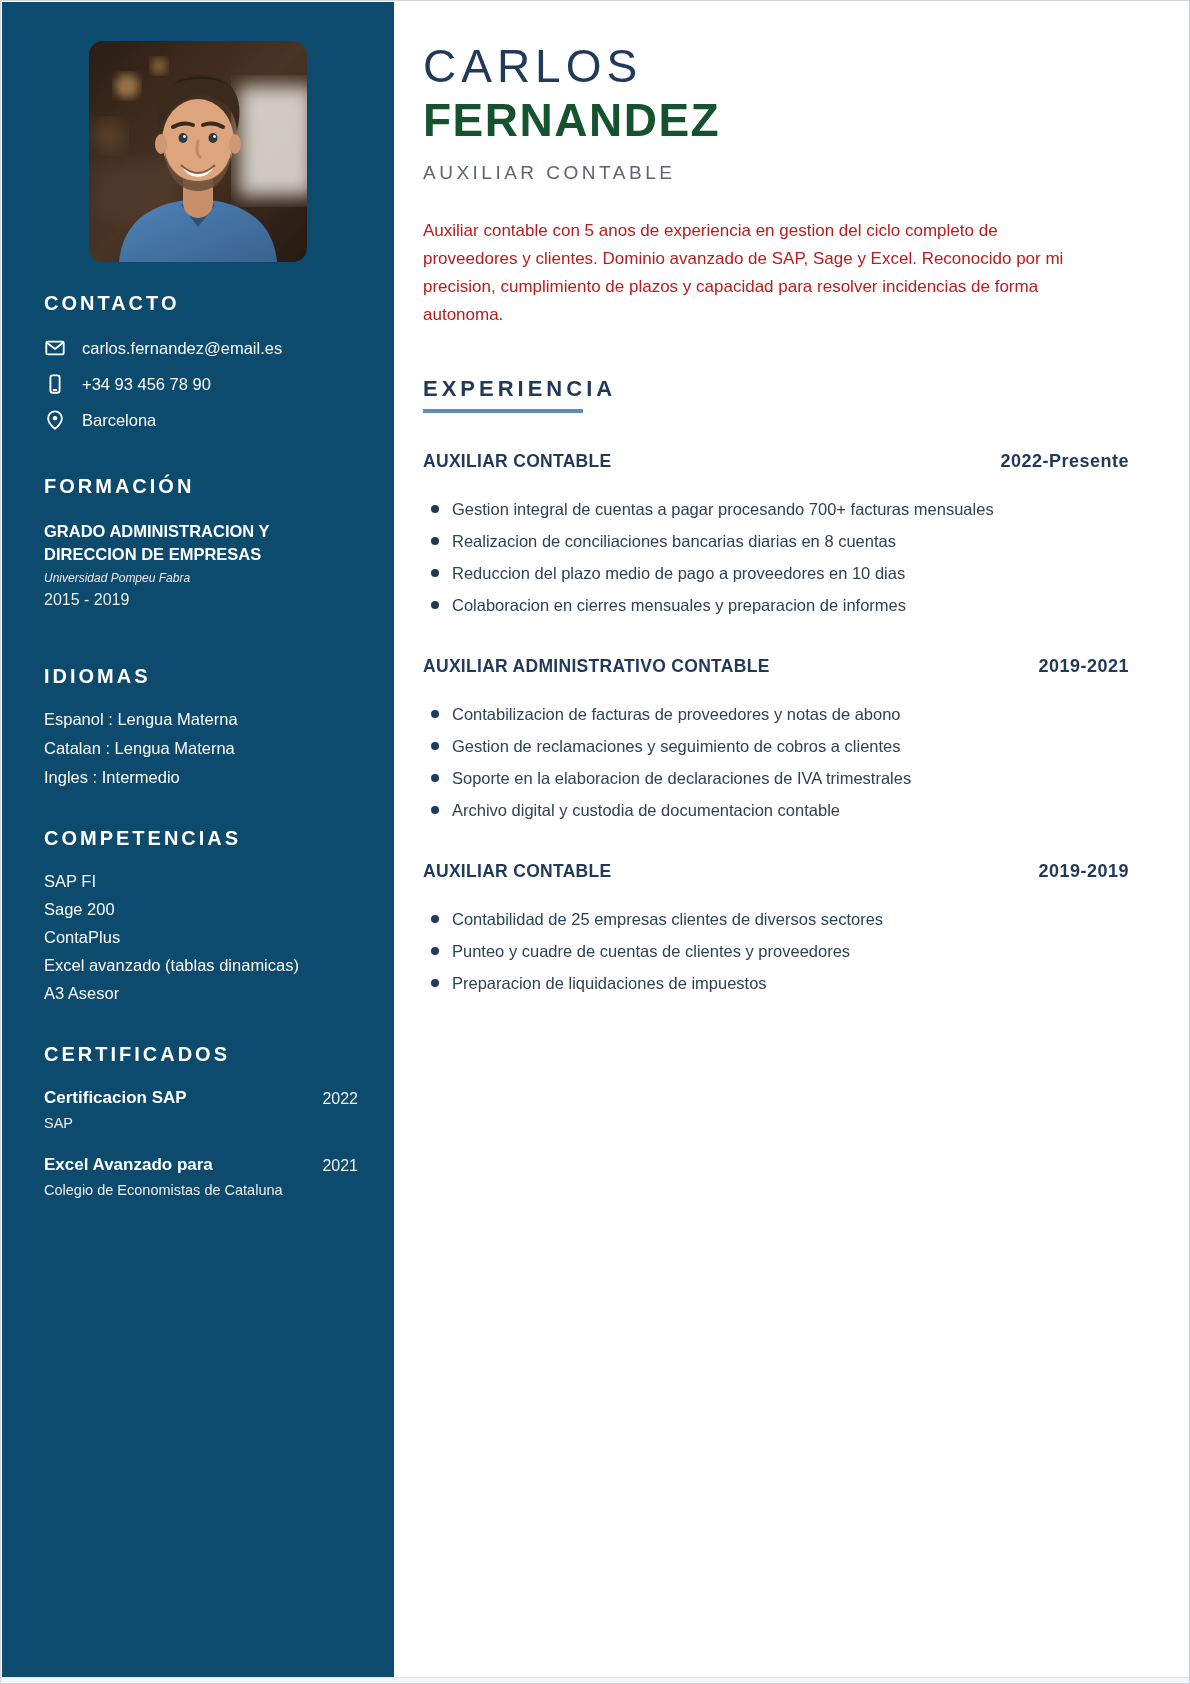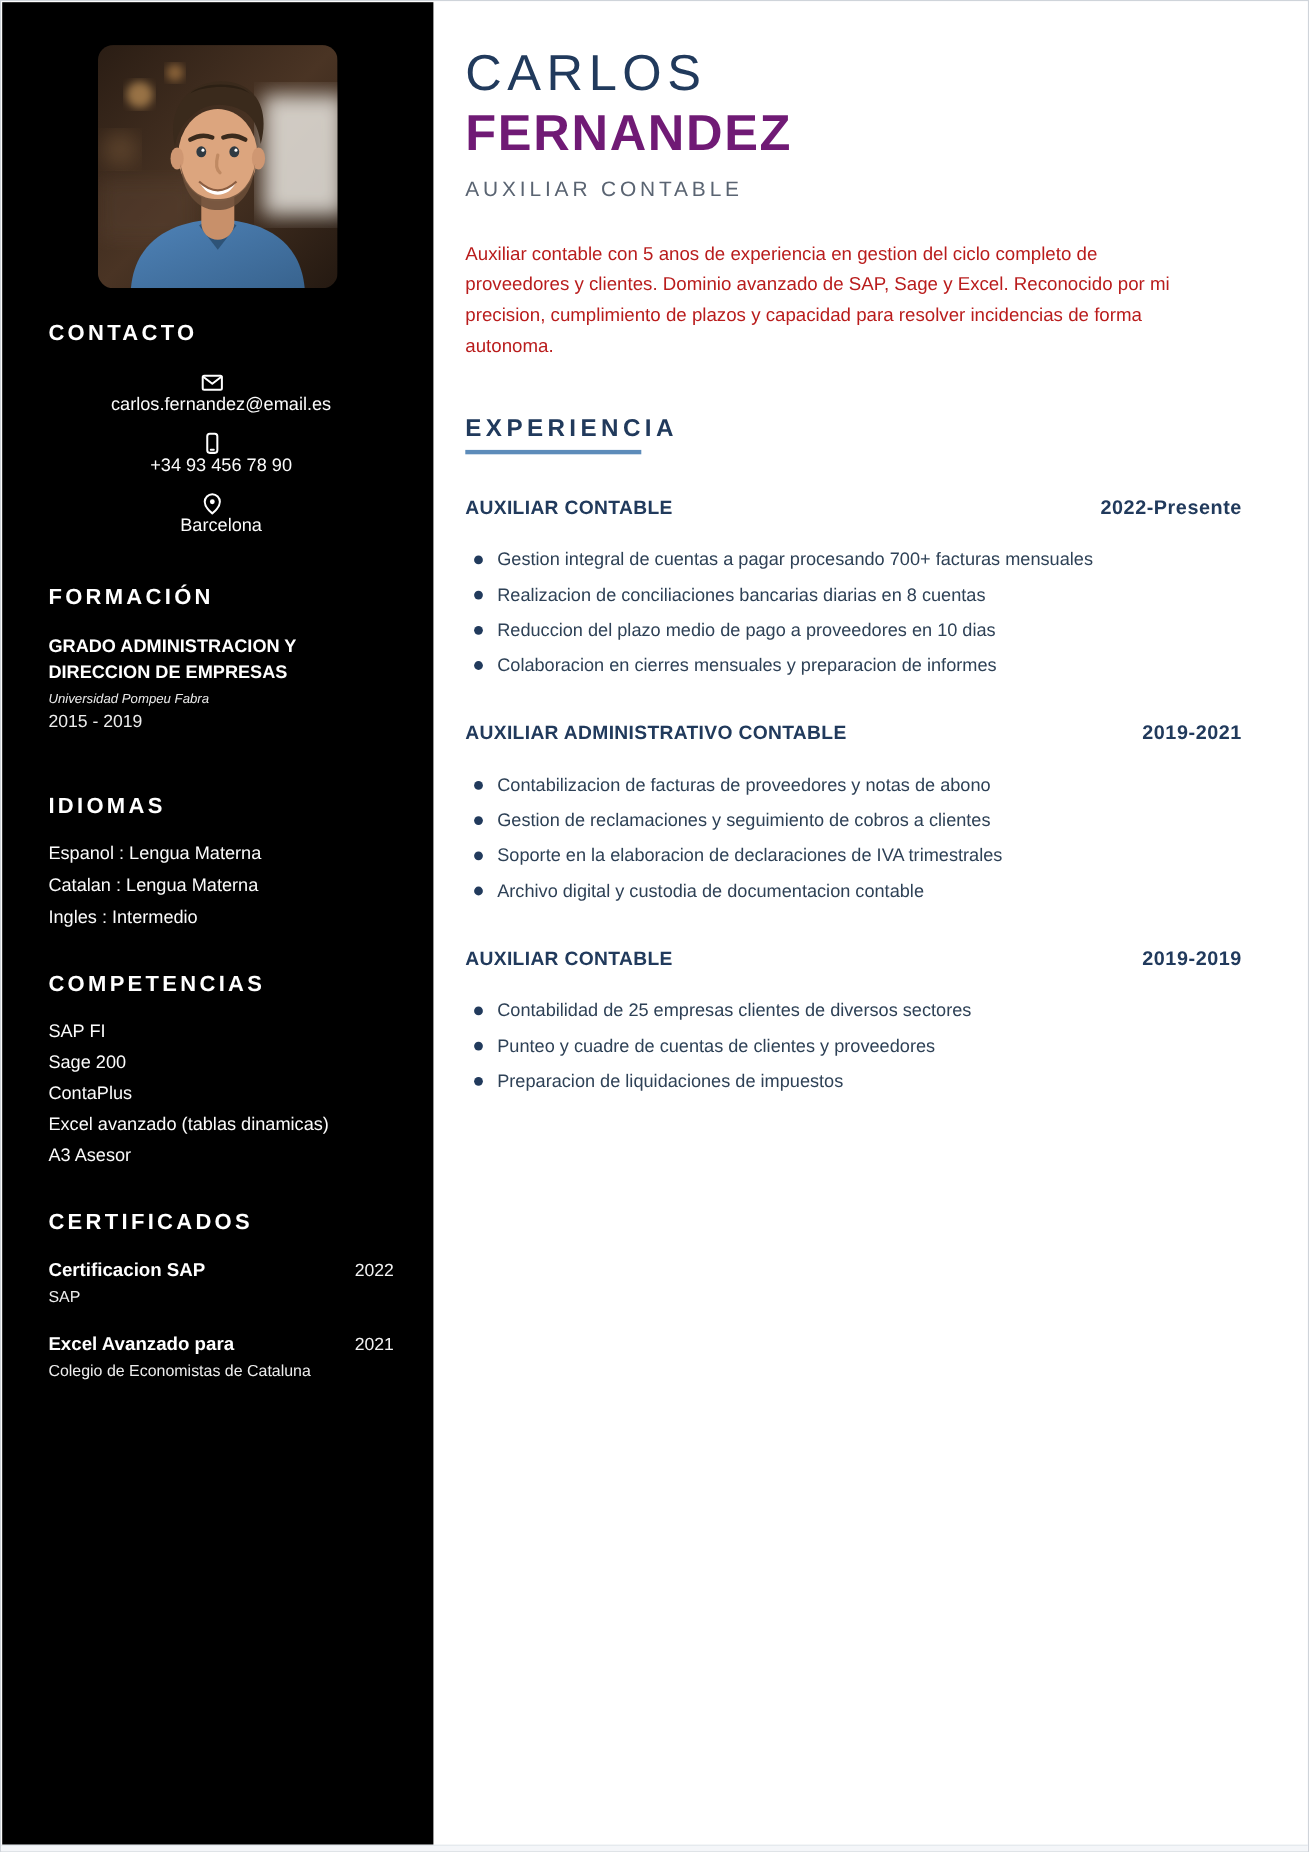--- a/index.html
+++ b/index.html
@@ -9,39 +9,39 @@
     box-sizing:border-box;
     background:#ffffff;
     border:1px solid #cfd4da;
     font-family:"Liberation Sans", sans-serif;
     overflow:hidden;
   }
   
   .sidebar{
     position:absolute;left:1px;top:1px;
     width:392px;height:1677px;
-    background:#000000;
+    background:#0c4a6e;
     color:#ffffff;
     box-sizing:border-box;
   }
   .photo-wrap{
     width:218px;height:221px;
     margin:39px auto 0 auto;
     border-radius:14px;
     overflow:hidden;
     display:block;
   }
   .photo-wrap svg{display:block;}
   .side-section{padding:0 36px 0 42px;}
   .side-heading{
     font-size:20px;font-weight:700;letter-spacing:3px;
     color:#ffffff;margin:0 0 22px 0;
   }
   .contact-section{margin-top:30px;}
-  .contact-row{display:flex;align-items:center;margin-bottom:14px;flex-direction:column;}
+  .contact-row{display:flex;align-items:center;margin-bottom:14px;}
   .contact-row .cicon{width:22px;height:22px;flex:0 0 22px;margin-right:16px;display:flex;align-items:center;justify-content:center;}
   .contact-row .ctext{font-size:16.5px;color:#fbfbfb;}
   .edu-section{margin-top:44px;}
   .edu-degree{font-size:16.5px;font-weight:700;line-height:1.42;margin:0;}
   .edu-school{font-size:12px;font-style:italic;color:#ececec;margin:4px 0 0 0;}
   .edu-dates{font-size:16px;color:#ececec;margin:6px 0 0 0;}
   .lang-section{margin-top:56px;}
   .plain-list{list-style:none;margin:0;padding:0;}
   .plain-list li{font-size:16.5px;color:#fbfbfb;margin-bottom:10px;}
   .skills-section{margin-top:40px;}
@@ -57,21 +57,21 @@
     margin-left:393px;
     padding:38px 60px 0 29px;
     box-sizing:border-box;
   }
   .name-first{
     font-size:46px;font-weight:400;letter-spacing:5px;
     color:#213a5c;margin:0;line-height:1.18;
   }
   .name-last{
     font-size:46px;font-weight:700;letter-spacing:1.5px;
-    color:#701a75;margin:0;line-height:1.18;
+    color:#14532d;margin:0;line-height:1.18;
   }
   .job-subtitle{
     font-size:19px;letter-spacing:3.5px;color:#5a6472;
     margin:14px 0 0 0;font-weight:400;
   }
   .summary{
     font-size:17px;line-height:28px;color:#b91c1c;
     margin:33px 0 0 0;max-width:655px;
   }
   .exp-heading{

